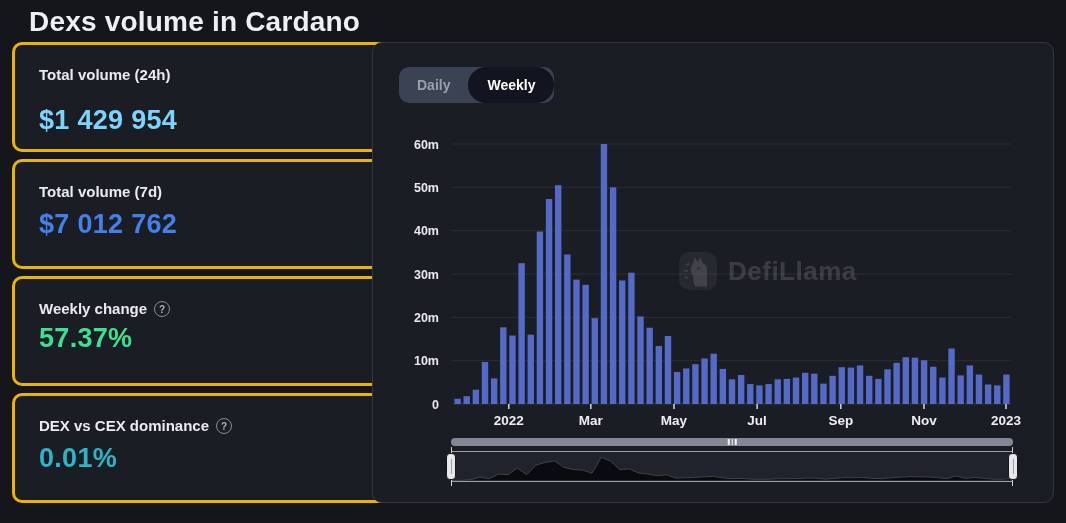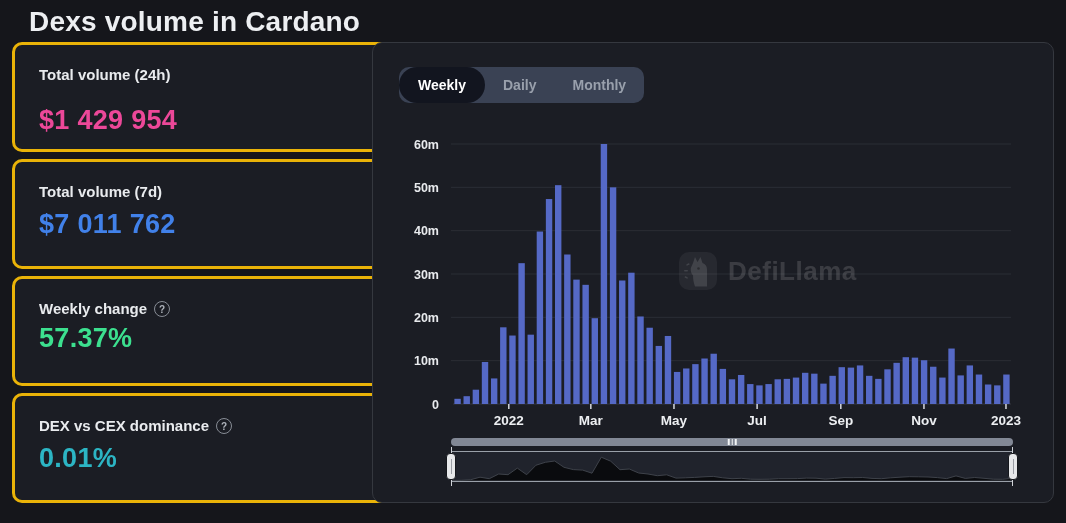--- a/index.html
+++ b/index.html
@@ -73,50 +73,49 @@
 </head>
 <body>
 
 <div class="page-title">Dexs volume in Cardano</div>
 
 <div class="stat-col">
   <div class="card">
     <div class="stat-label">
       <span>Total volume (24h)</span>
     </div>
-    <div class="stat-value" style="color: #ec4899; margin-top: 22px;">$1 429 954</div>
+    <div class="stat-value" style="color: #7dd3fc; margin-top: 22px;">$1 429 954</div>
   </div>
   <div class="card">
     <div class="stat-label">
       <span>Total volume (7d)</span>
     </div>
-    <div class="stat-value" style="color: rgb(65, 129, 233);">$7 011 762</div>
+    <div class="stat-value" style="color: rgb(65, 129, 233);">$7 012 762</div>
   </div>
   <div class="card">
     <div class="stat-label">
       <span>Weekly change</span>
       <span class="help">?</span>
     </div>
     <div class="stat-value" style="color: rgb(60, 224, 143); margin-top: 6px;">57.37%</div>
   </div>
   <div class="card">
     <div class="stat-label">
       <span>DEX vs CEX dominance</span>
       <span class="help">?</span>
     </div>
     <div class="stat-value" style="color: rgb(44, 181, 196);">0.01%</div>
   </div>
 </div>
 
 <div class="chart-panel">
 
   <div class="tabbar">
+    <div class="tab">Daily</div>
     <div class="tab active">Weekly</div>
-    <div class="tab">Daily</div>
-    <div class="tab">Monthly</div>
   </div>
 
   <svg id="chart-svg" width="648" height="312">
       <line x1="68" x2="626" y1="281" y2="281" stroke="#34373e" stroke-width="1"></line>
       <text x="54" y="285.5" text-anchor="end" fill="#e8eaed" font-size="12.5" font-weight="600">0</text>
       <line x1="66" x2="626" y1="237.66666666666669" y2="237.66666666666669" stroke="#2b2e35" stroke-width="1"></line>
       <text x="54" y="242.16666666666669" text-anchor="end" fill="#e8eaed" font-size="12.5" font-weight="600">10m</text>
       <line x1="66" x2="626" y1="194.33333333333334" y2="194.33333333333334" stroke="#2b2e35" stroke-width="1"></line>
       <text x="54" y="198.83333333333334" text-anchor="end" fill="#e8eaed" font-size="12.5" font-weight="600">20m</text>
       <line x1="66" x2="626" y1="151" y2="151" stroke="#2b2e35" stroke-width="1"></line>

